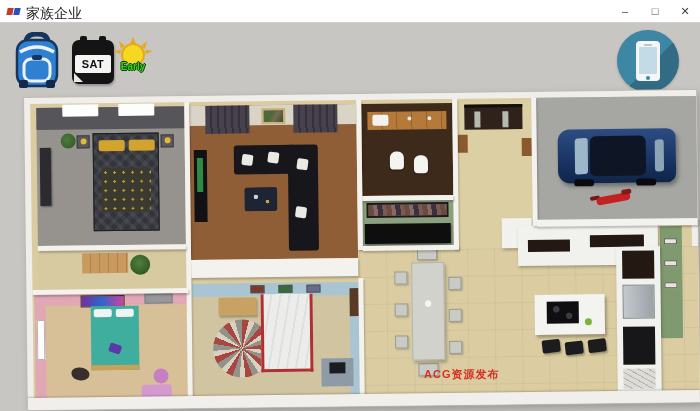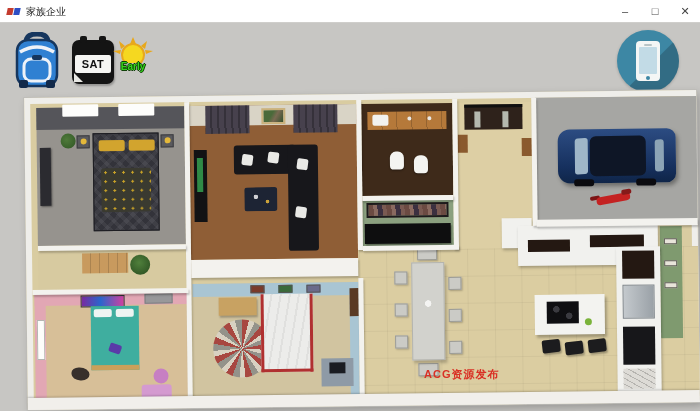--- a/index.html
+++ b/index.html
@@ -5,21 +5,21 @@
   * { margin:0; padding:0; box-sizing:border-box; }
   body { font-family:"Liberation Sans", sans-serif; background:#888; }
   .app { position:relative; width:700px; height:411px; background:#c7c6c3; overflow:hidden; }
   .abs { position:absolute; }
 
   
   .titlebar { position:absolute; left:0; top:0; width:700px; height:23px; background:#ffffff; border-bottom:1px solid #cfcecb; z-index:50; }
   .app-icon { position:absolute; left:7px; top:6px; width:14px; height:11px; }
   .app-icon .g1 { position:absolute; left:0; top:2px; width:6px; height:7px; background:#c43b2e; transform:skewX(-12deg); }
   .app-icon .g2 { position:absolute; left:7px; top:2px; width:6px; height:7px; background:#2e4ec4; transform:skewX(-12deg); }
-  .title-text { position:absolute; left:26px; top:5px; font-size:10px; color:#222;font-family:Liberation Serif, serif; }
+  .title-text { position:absolute; left:26px; top:5px; font-size:14px; color:#222;font-family:Liberation Serif, serif; }
   .win-controls { position:absolute; right:0; top:0; height:23px; display:flex; }
   .win-btn { width:30px; height:23px; text-align:center; line-height:23px; font-size:11px; color:#444; cursor:default; }
 
   .stage { position:absolute; left:0; top:24px; width:700px; height:387px; }
 
   
   .hud-backpack { left:12px; top:8px; width:50px; height:58px; }
   .hud-calendar { left:72px; top:16px; width:42px; height:44px; background:#141414; border-radius:7px; box-shadow:1px 2px 2px rgba(0,0,0,.25); }
   .cal-tab { position:absolute; top:-4px; width:7px; height:7px; background:#141414; border-radius:2px; }
   .cal-band { position:absolute; left:3px; top:15px; width:36px; height:18px; background:#f5f5f3; border-radius:2px; text-align:center; line-height:18px; font-size:11px; font-weight:bold; color:#111; letter-spacing:.5px; }

